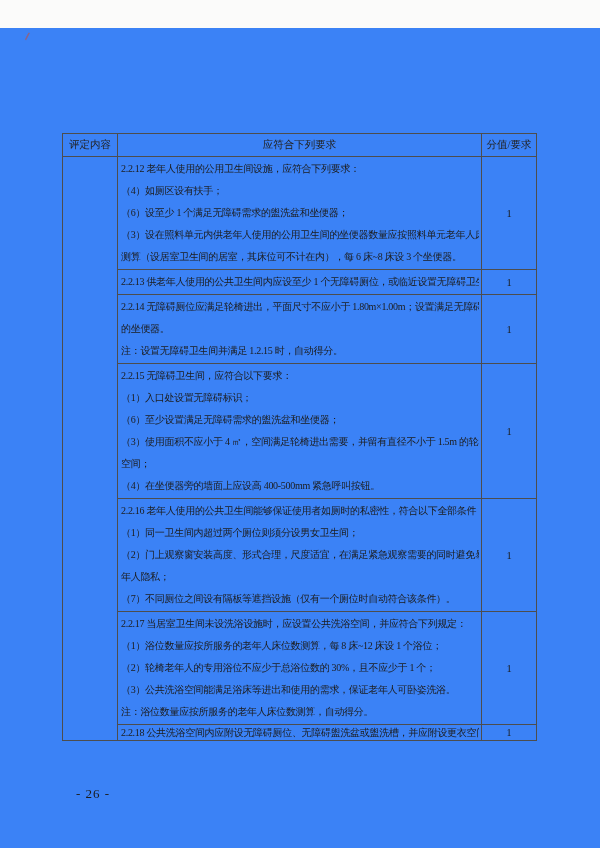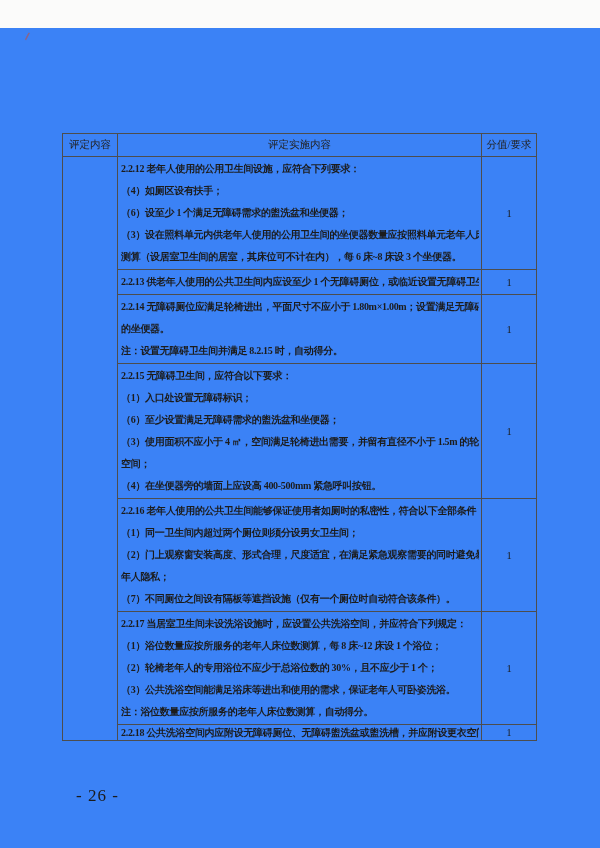--- a/index.html
+++ b/index.html
@@ -53,21 +53,20 @@
     text-align: center;
     vertical-align: middle;
   }
   td.left-cell {
     vertical-align: top;
     background: transparent;
   }
   td.content {
     vertical-align: top;
     padding: 1px 2px 1px 3px;
-    font-weight: bold;
   }
   .line {
     font-size: 10px;
     line-height: 22px;
     height: 22px;
     letter-spacing: -0.3px;
     color: #1c1c1c;
     white-space: nowrap;
     overflow: hidden;
   }
@@ -85,42 +84,42 @@
     line-height: 14px;
     height: 13px;
   }
   tr.truncated td.score {
     font-size: 10px;
   }
   .pageno {
     position: absolute;
     left: 76px;
     top: 758px;
-    font-size: 17px;
+    font-size: 13px;
     letter-spacing: 1px;
     color: #1b1b1b;
   }
 </style>
 </head>
 <body>
 
 <div class="sheet">
 
   <div class="corner-mark"></div>
 
   <table class="eval-table">
     <colgroup>
       <col class="c1">
       <col class="c2">
       <col class="c3">
     </colgroup>
     <thead>
       <tr>
         <th>评定内容</th>
-        <th>评定实施内容</th>
+        <th>应符合下列要求</th>
         <th>分值/要求</th>
       </tr>
     </thead>
     <tbody id="tbody">
         <tr>
           <td rowspan="7" class="left-cell"></td>
           <td class="content">
             <div class="line">2.2.12 老年人使用的公用卫生间设施，应符合下列要求：</div>
             <div class="line">（4）如厕区设有扶手；</div>
             <div class="line">（6）设至少 1 个满足无障碍需求的盥洗盆和坐便器；</div>
@@ -132,21 +131,21 @@
         <tr>
           <td class="content">
             <div class="line">2.2.13 供老年人使用的公共卫生间内应设至少 1 个无障碍厕位，或临近设置无障碍卫生间。</div>
           </td>
           <td class="score">1</td>
         </tr>
         <tr>
           <td class="content">
             <div class="line">2.2.14 无障碍厕位应满足轮椅进出，平面尺寸不应小于 1.80m×1.00m；设置满足无障碍需求</div>
             <div class="line">的坐便器。</div>
-            <div class="line">注：设置无障碍卫生间并满足 8.2.15 时，自动得分。</div>
+            <div class="line">注：设置无障碍卫生间并满足 1.2.15 时，自动得分。</div>
           </td>
           <td class="score">1</td>
         </tr>
         <tr>
           <td class="content">
             <div class="line">2.2.15 无障碍卫生间，应符合以下要求：</div>
             <div class="line">（1）入口处设置无障碍标识；</div>
             <div class="line">（6）至少设置满足无障碍需求的盥洗盆和坐便器；</div>
             <div class="line">（3）使用面积不应小于 4 ㎡，空间满足轮椅进出需要，并留有直径不小于 1.5m 的轮椅回旋</div>
             <div class="line">空间；</div>

